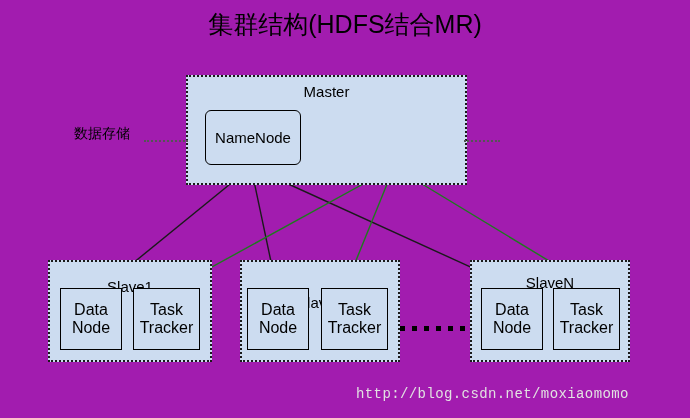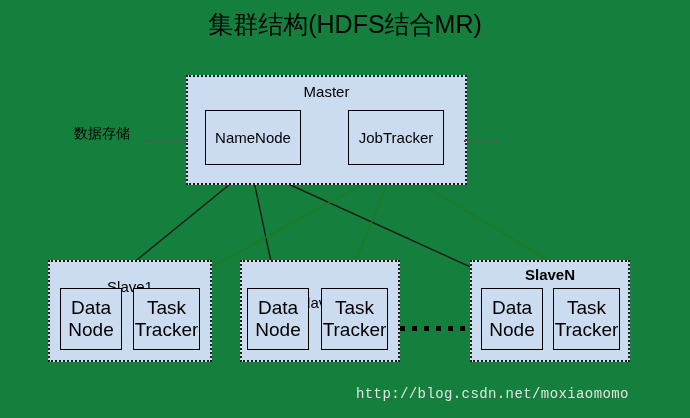--- a/index.html
+++ b/index.html
@@ -4,21 +4,21 @@
 <style>
   html, body {
     margin: 0;
     padding: 0;
     background: #ffffff;
   }
   #canvas {
     position: relative;
     width: 690px;
     height: 418px;
-    background: #15803d;
+    background: #a21caf;
     font-family: "Liberation Sans", "DejaVu Sans", sans-serif;
     overflow: hidden;
   }
 
   
   #title {
     position: absolute;
     left: 0;
     top: 8px;
     width: 690px;
@@ -48,27 +48,28 @@
   
   .node-box {
     position: absolute;
     background: #ccdcf0;
     border: 1.5px solid #000000;
     box-sizing: border-box;
     display: flex;
     flex-direction: column;
     align-items: center;
     justify-content: center;
-    font-size: 19px;
+    font-size: 16px;
     color: #000000;
     line-height: 1.15;
     text-align: center;
   }
   .node-box.single {
     font-size: 15px;
+    border-radius: 6px;
   }
   .node-line { display: block; }
 
   
   #namenode-box {
     left: 205px; top: 110px; width: 96px; height: 55px;
   }
   #jobtracker-box {
     left: 348px; top: 110px; width: 96px; height: 55px;
   }
@@ -156,23 +157,20 @@
   </svg>
 
   <div class="group-box" id="master-box" style="left:186px; top:75px; width:281px; height:110px;">
     <div class="group-label" style="top:6px;">Master</div>
   </div>
 
   <div class="node-box single" id="namenode-box">
     <span class="node-line">NameNode</span>
   </div>
 
-  <div class="node-box single" id="jobtracker-box">
-    <span class="node-line">JobTracker</span>
-  </div>
 
   <div class="side-label" id="label-left">数据存储</div>
   <div class="leader" id="leader-left"></div>
 
   <div class="leader" id="leader-right"></div>
 
   <div class="group-box" style="left:48px; top:260px; width:164px; height:102px;">
     <div class="group-label" style="top:16px;">Slave1</div>
   </div>
   <div class="node-box" style="left:60px; top:288px; width:62px; height:62px;">
@@ -199,21 +197,21 @@
   <div id="ellipsis">
     <span></span>
     <span></span>
     <span></span>
     <span></span>
     <span></span>
     <span></span>
   </div>
 
   <div class="group-box" style="left:470px; top:260px; width:160px; height:102px;">
-    <div class="group-label" style="top:4px;font-weight:bold;">SlaveN</div>
+    <div class="group-label" style="top:12px;">SlaveN</div>
   </div>
   <div class="node-box" style="left:481px; top:288px; width:62px; height:62px;">
     <span class="node-line">Data</span>
     <span class="node-line">Node</span>
   </div>
   <div class="node-box" style="left:553px; top:288px; width:67px; height:62px;">
     <span class="node-line">Task</span>
     <span class="node-line">Tracker</span>
   </div>
 

